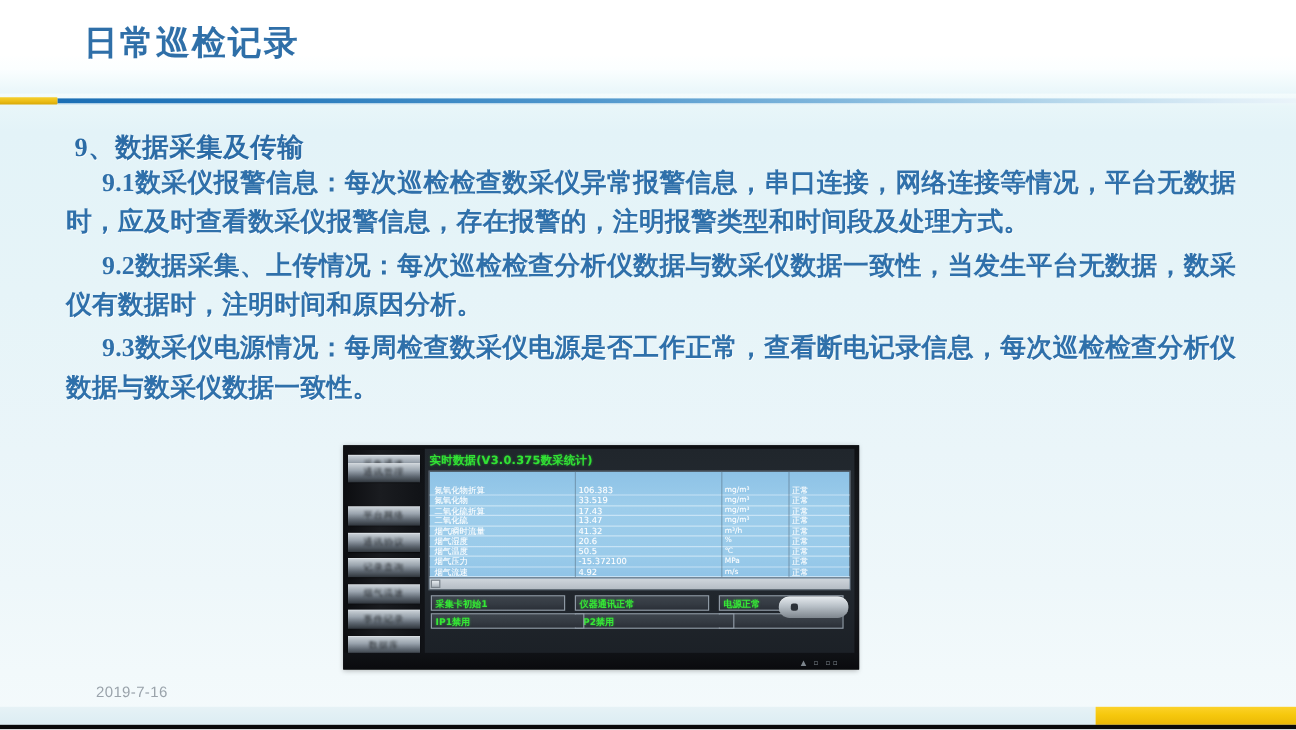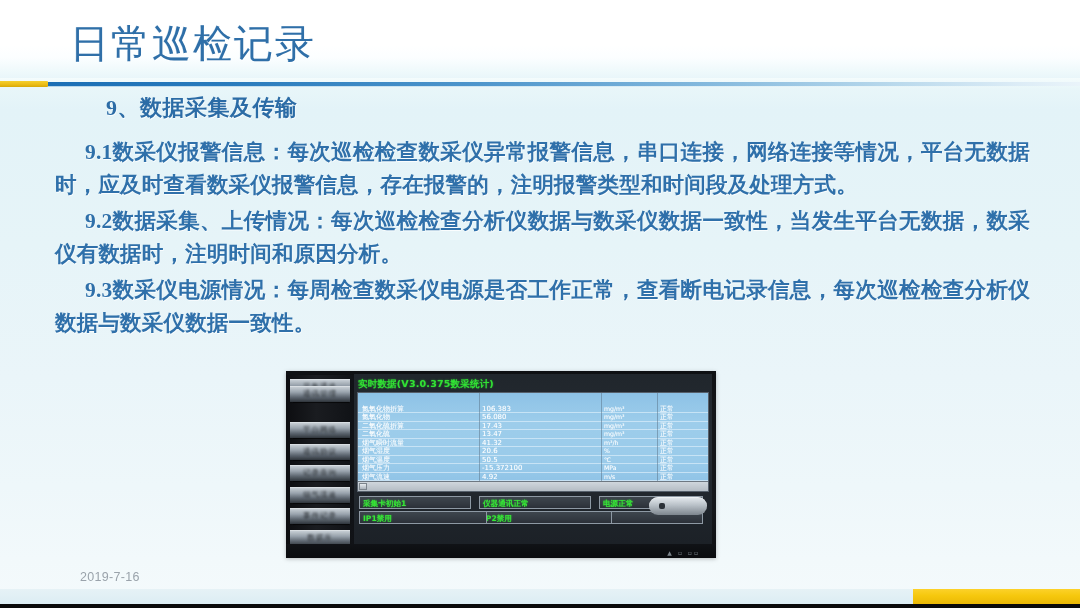--- a/index.html
+++ b/index.html
@@ -35,22 +35,22 @@
     left: 0; top: 0;
     width: 1080px;
     height: 78px;
     background: linear-gradient(180deg,
        #ffffff 0%, #ffffff 58%, #fbfeff 74%, #f1fafc 88%, #e9f6fa 100%);
   }
   .slide-title {
     position: absolute;
     left: 70px;
     top: 17px;
-    font-size: 39px;
-    font-weight: normal;
+    font-size: 28px;
+    font-weight: bold;
     letter-spacing: 2px;
     color: #2f6fa8;
     text-shadow: 0.6px 0.6px 0 rgba(255,255,255,0.9),
                  -0.4px -0.4px 0 rgba(120,170,210,0.35);
     font-family: "Liberation Serif", "DejaVu Serif", serif;
   }
 
   
   .divider {
     position: absolute;
@@ -88,27 +88,26 @@
   
   .body-area {
     position: absolute;
     left: 0;
     top: 88px;
     width: 1080px;
   }
   .heading {
     position: absolute;
     left: 62px;
-    top: 5px;
+    top: 20px;
     font-size: 22px;
     font-weight: bold;
     color: #2c6ca6;
     letter-spacing: 0.5px;
     text-shadow: 0.5px 0.5px 0 rgba(255,255,255,0.85);
-    margin-left: 44px;
   }
   .para {
     position: absolute;
     left: 55px;
     width: 975px;
     font-size: 21.5px;
     font-weight: bold;
     line-height: 33px;
     color: #2f70aa;
     text-align: justify;
@@ -431,21 +430,21 @@
         <div class="grid">
           <div class="rows" id="grid-rows">
               <div class="row" style="top: 0px;">
                 <div class="cell c-name">氮氧化物折算</div>
                 <div class="cell c-val">106.383</div>
                 <div class="cell c-unit">mg/m³</div>
                 <div class="cell c-stat">正常</div>
               </div>
               <div class="row" style="top: 8.45px;">
                 <div class="cell c-name">氮氧化物</div>
-                <div class="cell c-val">56.080</div>
+                <div class="cell c-val">33.519</div>
                 <div class="cell c-unit">mg/m³</div>
                 <div class="cell c-stat">正常</div>
               </div>
               <div class="row" style="top: 16.9px;">
                 <div class="cell c-name">二氧化硫折算</div>
                 <div class="cell c-val">17.43</div>
                 <div class="cell c-unit">mg/m³</div>
                 <div class="cell c-stat">正常</div>
               </div>
               <div class="row" style="top: 25.35px;">

